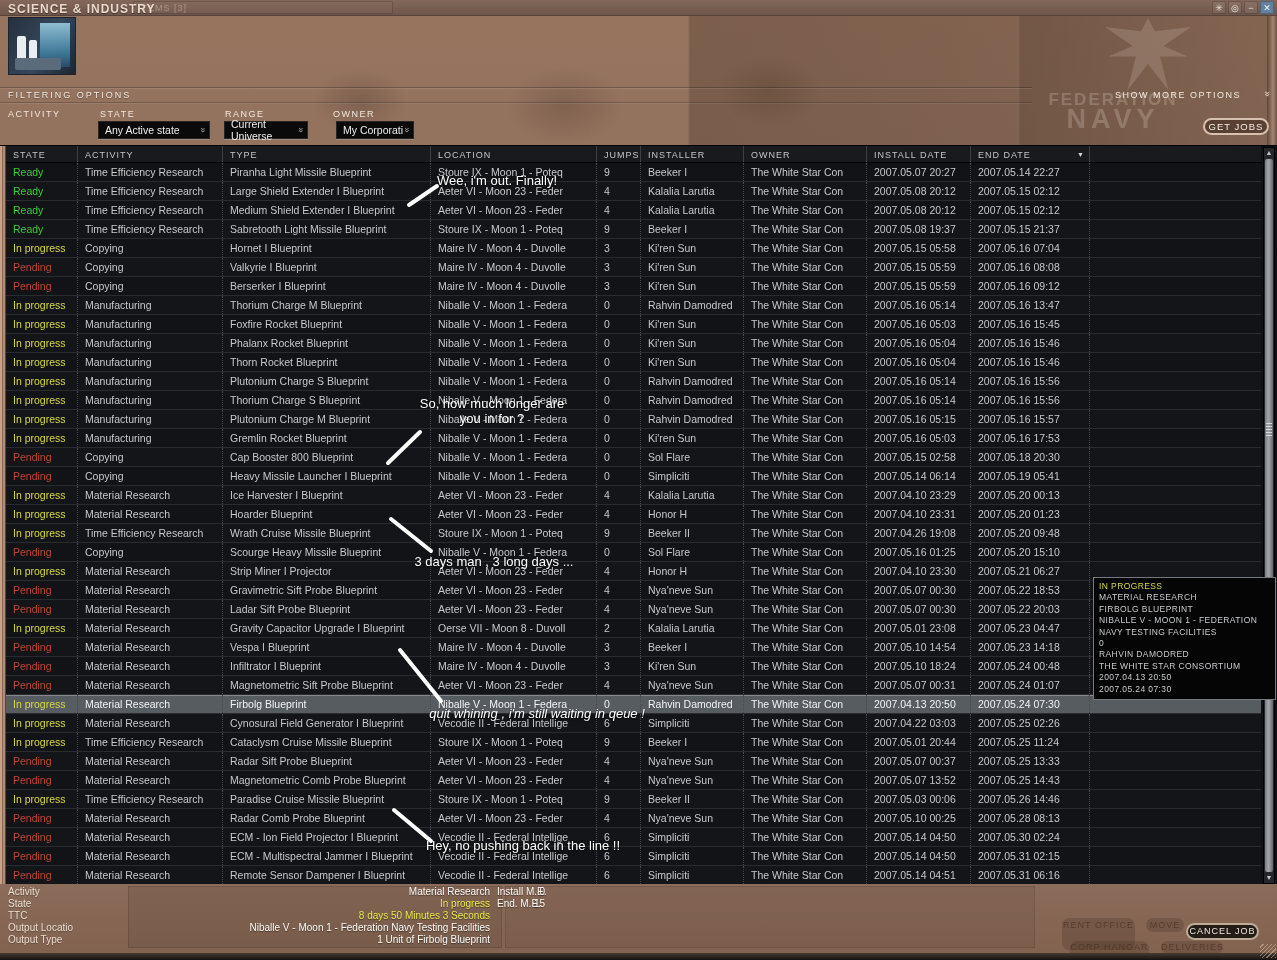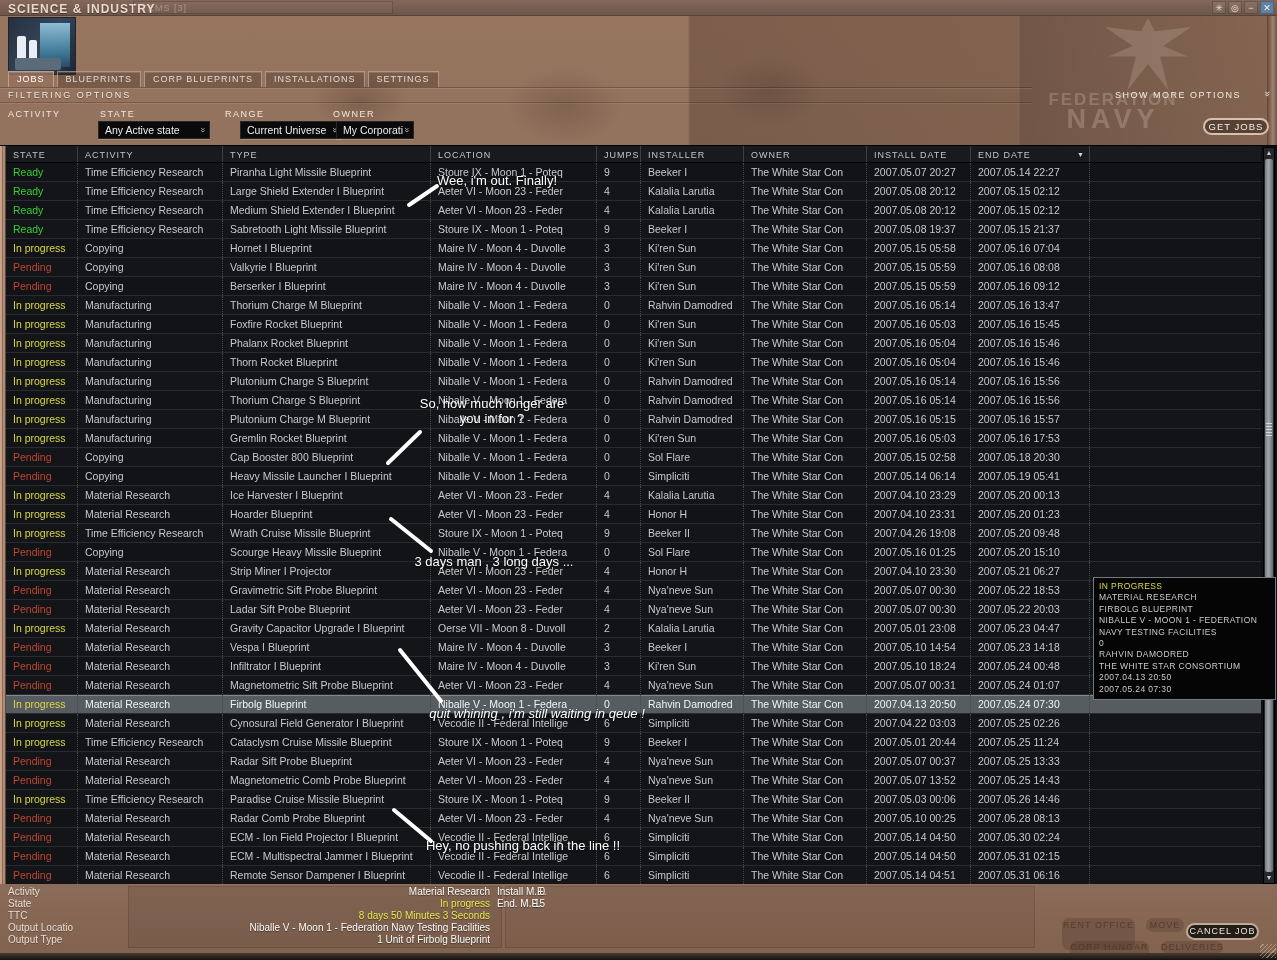--- a/index.html
+++ b/index.html
@@ -50,21 +50,21 @@
   .showmore{position:absolute;right:6px;top:73px;display:flex;align-items:center;gap:23px;
             font-size:9px;letter-spacing:1.5px;color:#f2eae2;}
   .chev{display:inline-block;transform:rotate(90deg);font-size:10px;color:#ddd2c8;}
 
   .flabel{position:absolute;top:93px;font-size:9px;letter-spacing:1.5px;color:#f0e6dc;}
   .fl0{left:8px;}.fl1{left:100px;}.fl2{left:225px;}.fl3{left:333px;}
   .dd{position:absolute;top:105px;height:18px;background:#0a0a0a;border:1px solid #262626;
       box-shadow:0 1px 0 rgba(255,255,255,.18);color:#ececec;font-size:10.5px;
       display:flex;align-items:center;justify-content:space-between;padding:0 4px 0 6px;}
   .dd .chev{color:#b9b9b9;font-size:9px;}
-  .dd0{left:8px;width:88px;margin-top:40px;}.dd1{left:98px;width:112px;}.dd2{left:224px;width:102px;margin-left:16px;}.dd3{left:336px;width:78px;}
+  .dd0{left:8px;width:88px;margin-top:40px;}.dd1{left:98px;width:112px;}.dd2{left:224px;width:84px;}.dd3{left:336px;width:78px;}
 
   .getjobs{position:absolute;left:1203px;top:102px;width:66px;height:17px;border-radius:9px;
            border:2px solid rgba(236,216,196,.85);background:rgba(28,14,7,.4);
            color:#f2eee8;font-size:9.5px;letter-spacing:1px;text-align:center;line-height:13px;}
 
   .watermark{position:absolute;left:1028px;top:75px;width:170px;text-align:center;color:rgba(255,246,236,.20);line-height:1;}
   .wm1{font-size:17px;font-weight:bold;letter-spacing:2px;}
   .wm2{font-size:27px;font-weight:bold;letter-spacing:5px;margin-top:-2px;}
   .eagle{position:absolute;left:1105px;top:2px;width:86px;height:74px;background:rgba(248,238,228,.16);
          clip-path:polygon(50% 0,58% 18%,100% 12%,68% 38%,96% 52%,64% 52%,74% 98%,50% 62%,26% 98%,36% 52%,4% 52%,32% 38%,0 12%,42% 18%);}
@@ -157,27 +157,20 @@
     <div class="watermark">
       <div class="wm1">FEDERATION</div>
       <div class="wm2">NAVY</div>
     </div>
     <div class="appicon">
       <div class="screen"></div>
       <div class="fig1"></div>
       <div class="fig2"></div>
       <div class="bench"></div>
     </div>
-    <div class="tabs" id="tabs">
-        <div class="tab active">JOBS</div>
-        <div class="tab">BLUEPRINTS</div>
-        <div class="tab">CORP BLUEPRINTS</div>
-        <div class="tab">INSTALLATIONS</div>
-        <div class="tab">SETTINGS</div>
-      </div>
     <div class="hline1"></div>
     <div class="filterlabel">FILTERING OPTIONS</div>
     <div class="showmore">
       <span>SHOW MORE OPTIONS</span>
       <span class="chev">»</span>
     </div>
     <div class="hline2"></div>
     <div id="filters">
         <div class="flabel fl0">ACTIVITY</div>
         <div class="dd dd0">

